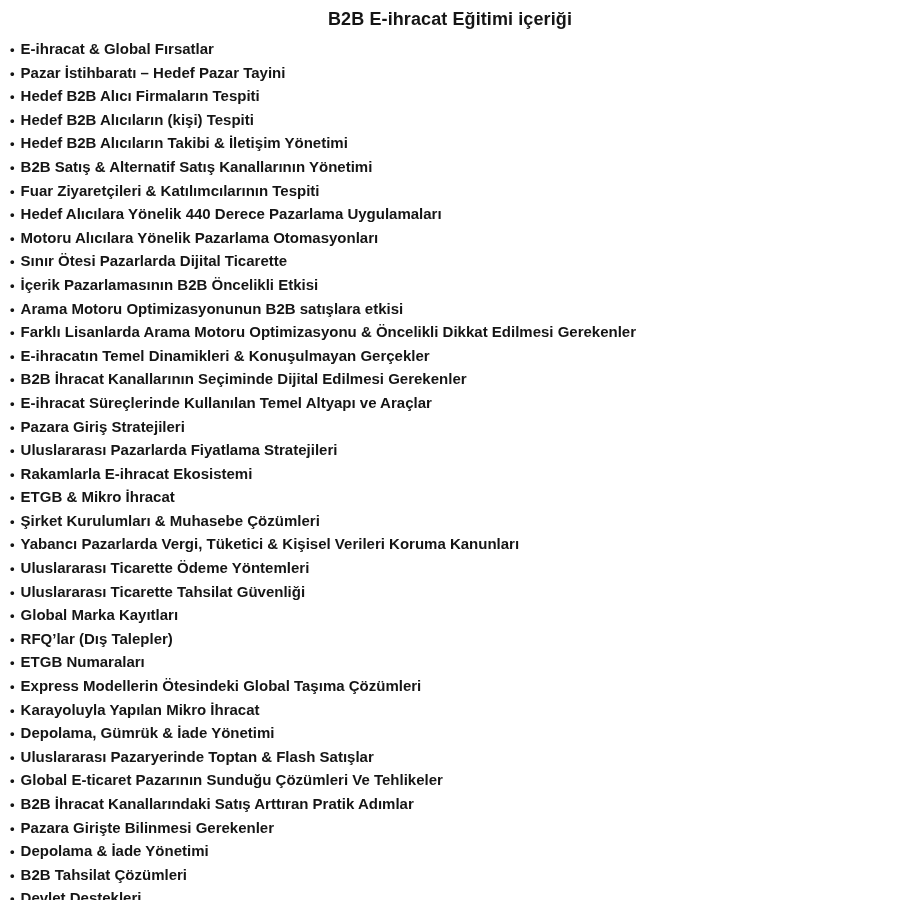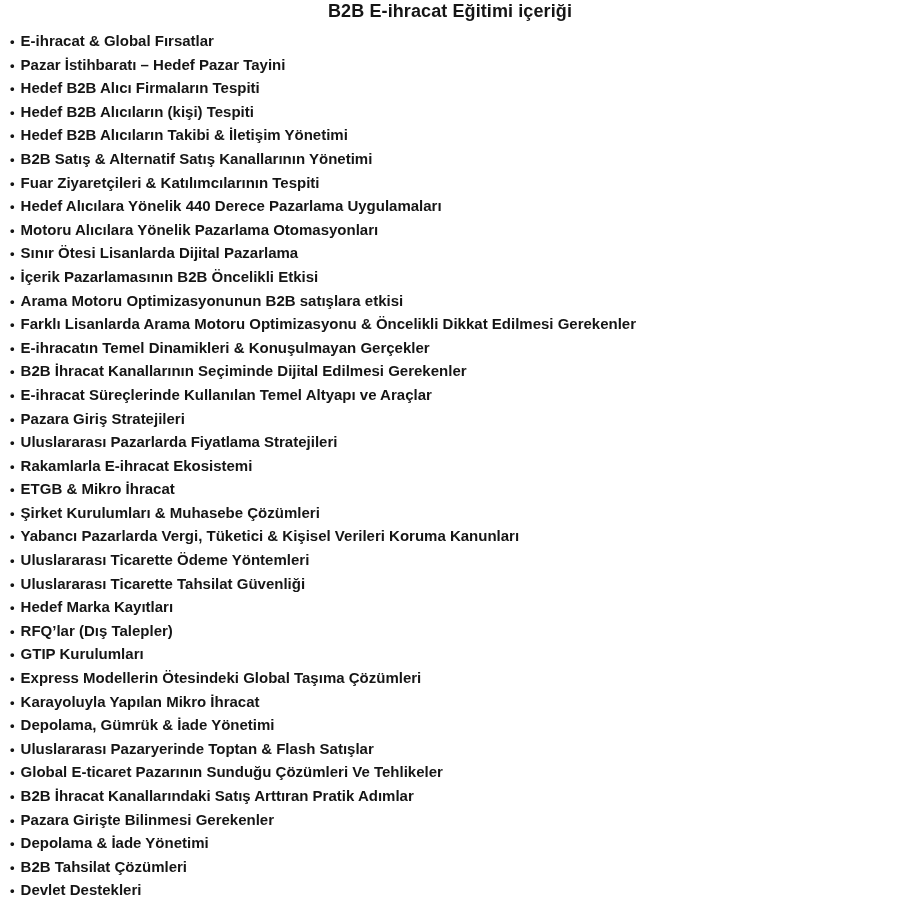--- a/index.html
+++ b/index.html
@@ -10,21 +10,21 @@
   .page {
     position: relative;
     width: 900px;
     height: 900px;
     background: #ffffff;
     font-family: "Liberation Sans", sans-serif;
     color: #151515;
     overflow: hidden;
   }
   .title {
-    margin: 0;
+    margin: 8px;
     padding-top: 1px;
     text-align: center;
     font-size: 18px;
     font-weight: 700;
     letter-spacing: 0.1px;
     color: #151515;
   }
   .topic-list {
     list-style: none;
     margin: 8px 0 0 0;
@@ -85,21 +85,21 @@
       <li class="topic-item">
         <span class="bullet">•</span>
         <span class="topic-text">Hedef Alıcılara Yönelik 440 Derece Pazarlama Uygulamaları</span>
       </li>
       <li class="topic-item">
         <span class="bullet">•</span>
         <span class="topic-text">Motoru Alıcılara Yönelik Pazarlama Otomasyonları</span>
       </li>
       <li class="topic-item">
         <span class="bullet">•</span>
-        <span class="topic-text">Sınır Ötesi Lisanlarda Dijital Pazarlama</span>
+        <span class="topic-text">Sınır Ötesi Pazarlarda Dijital Ticarette</span>
       </li>
       <li class="topic-item">
         <span class="bullet">•</span>
         <span class="topic-text">İçerik Pazarlamasının B2B Öncelikli Etkisi</span>
       </li>
       <li class="topic-item">
         <span class="bullet">•</span>
         <span class="topic-text">Arama Motoru Optimizasyonunun B2B satışlara etkisi</span>
       </li>
       <li class="topic-item">
@@ -145,29 +145,29 @@
       <li class="topic-item">
         <span class="bullet">•</span>
         <span class="topic-text">Uluslararası Ticarette Ödeme Yöntemleri</span>
       </li>
       <li class="topic-item">
         <span class="bullet">•</span>
         <span class="topic-text">Uluslararası Ticarette Tahsilat Güvenliği</span>
       </li>
       <li class="topic-item">
         <span class="bullet">•</span>
-        <span class="topic-text">Hedef Marka Kayıtları</span>
+        <span class="topic-text">Global Marka Kayıtları</span>
       </li>
       <li class="topic-item">
         <span class="bullet">•</span>
         <span class="topic-text">RFQ’lar (Dış Talepler)</span>
       </li>
       <li class="topic-item">
         <span class="bullet">•</span>
-        <span class="topic-text">GTIP Kurulumları</span>
+        <span class="topic-text">ETGB Numaraları</span>
       </li>
       <li class="topic-item">
         <span class="bullet">•</span>
         <span class="topic-text">Express Modellerin Ötesindeki Global Taşıma Çözümleri</span>
       </li>
       <li class="topic-item">
         <span class="bullet">•</span>
         <span class="topic-text">Karayoluyla Yapılan Mikro İhracat</span>
       </li>
       <li class="topic-item">

